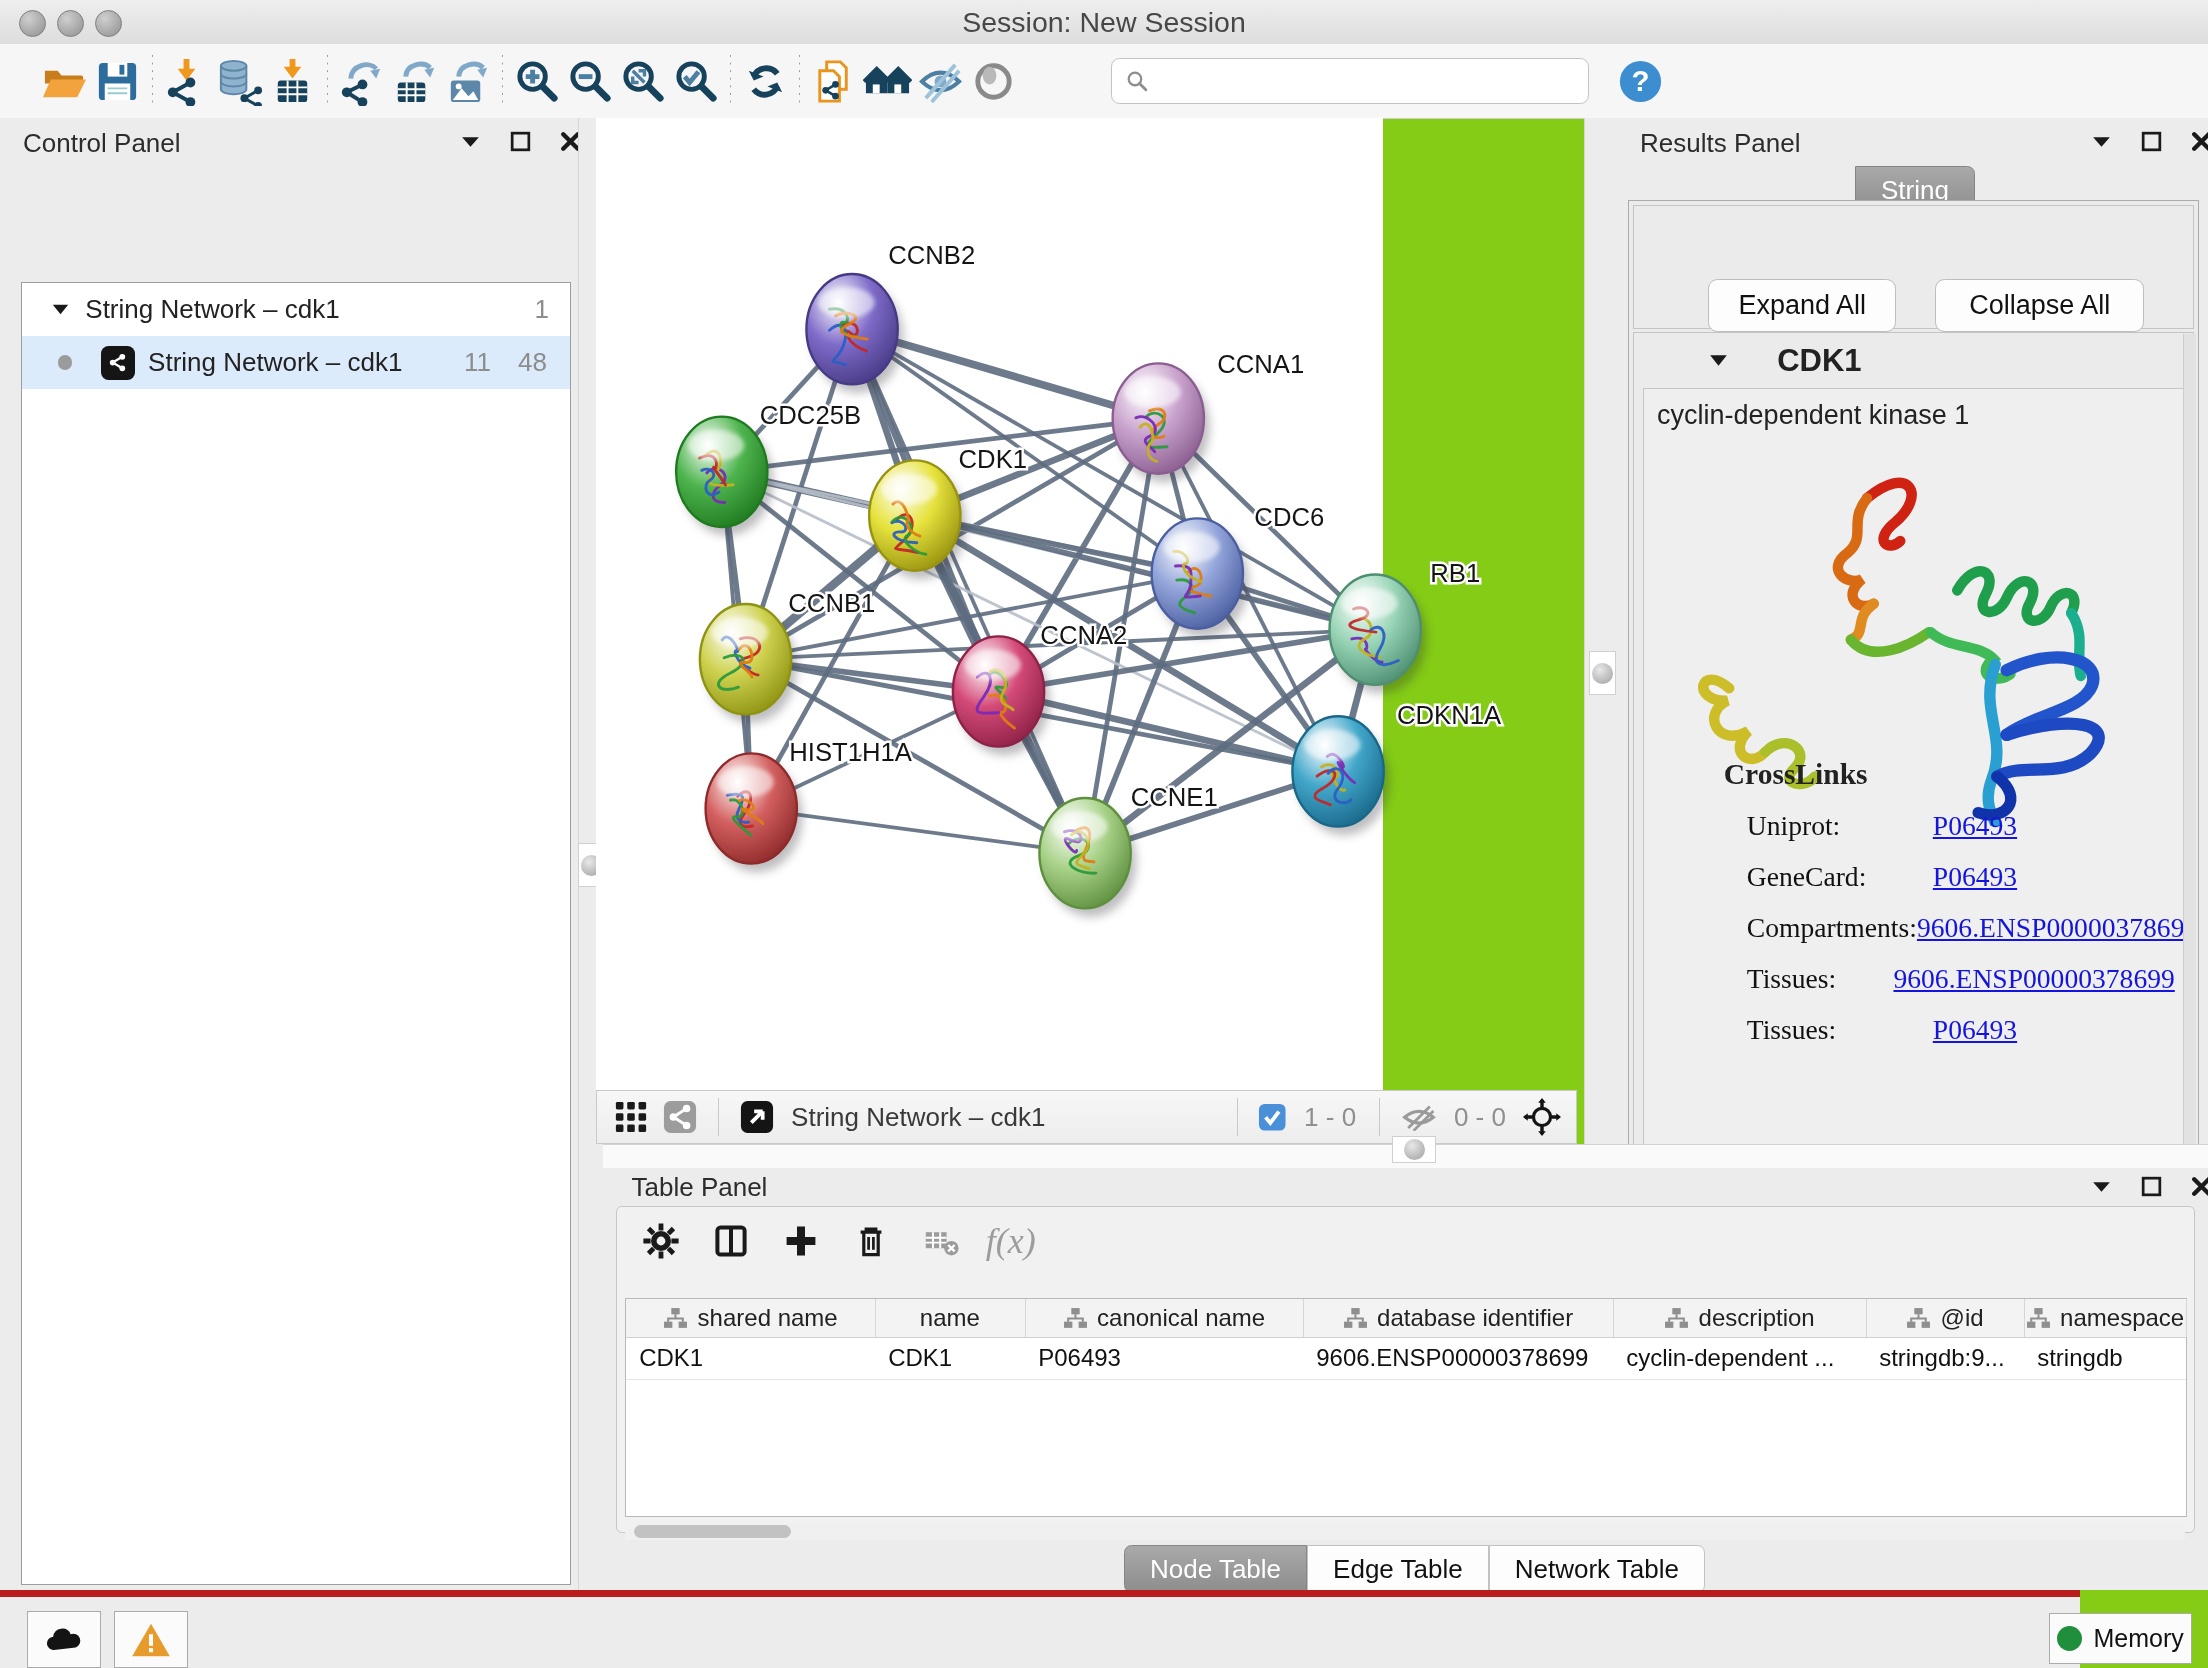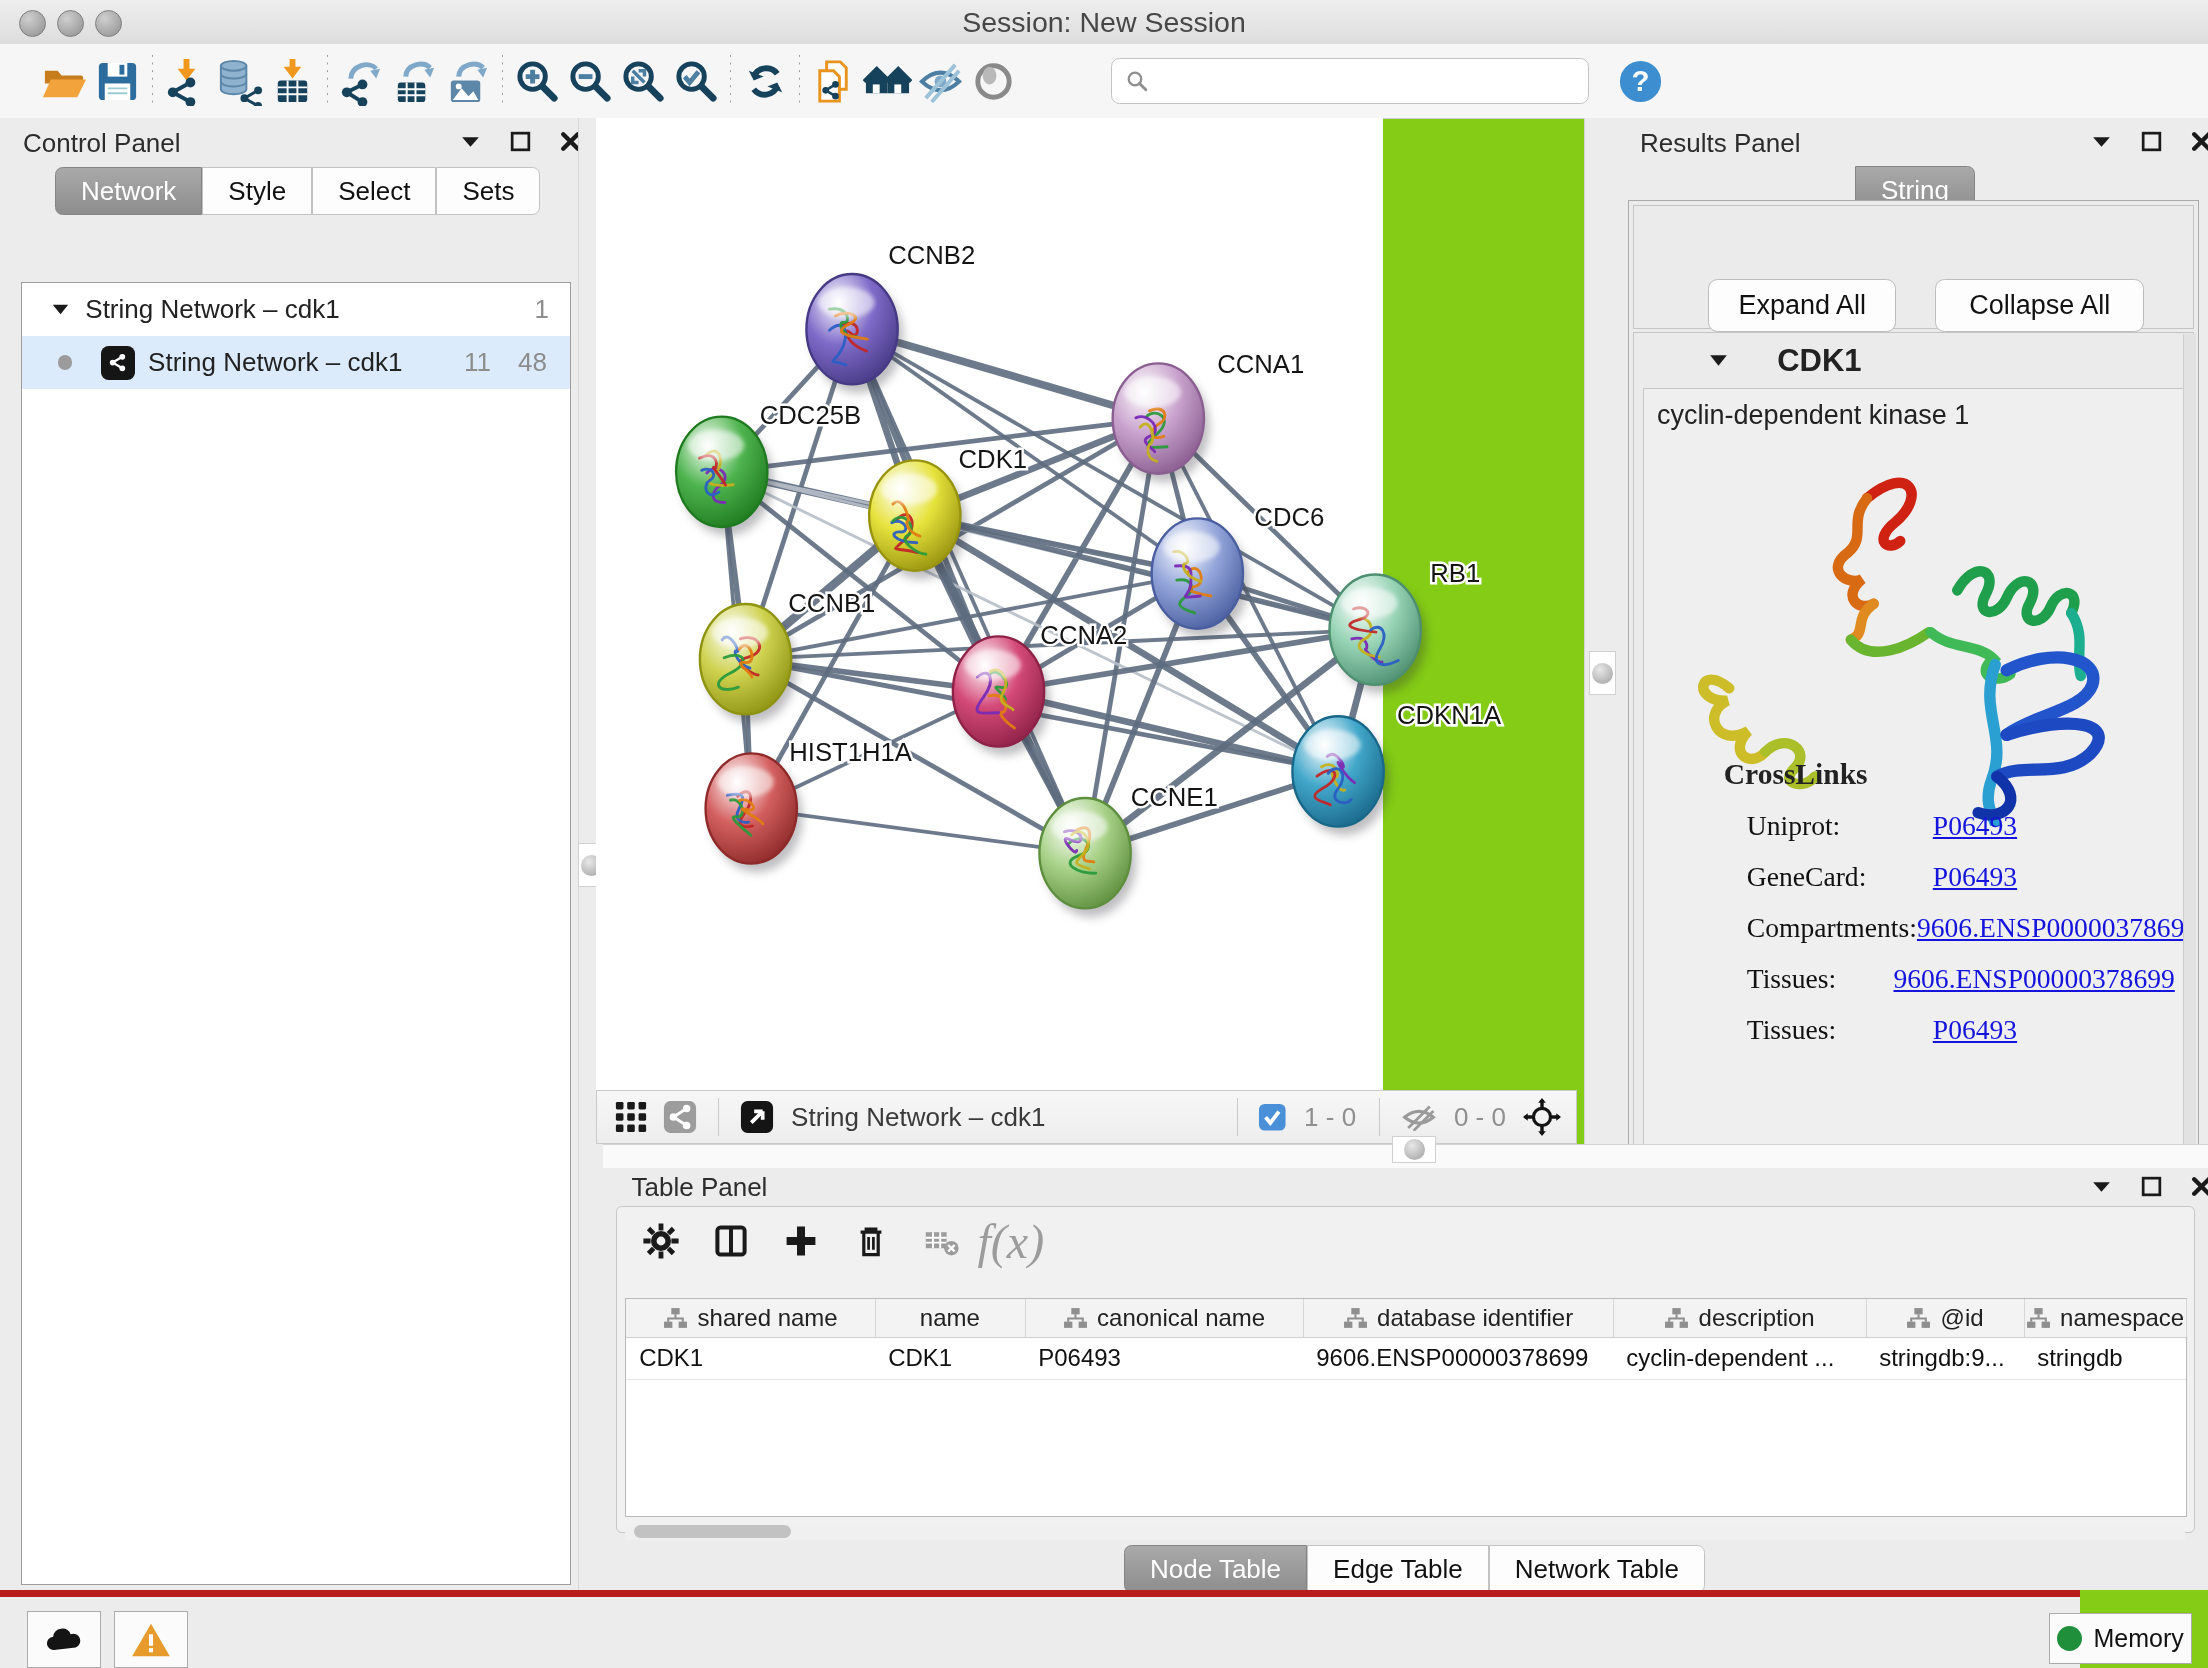--- a/index.html
+++ b/index.html
@@ -282,26 +282,20 @@
       <svg viewBox="0 0 24 24">
           <path d="M4 8l8 9 8-9z" fill="#1a1a1a"></path>
         </svg>
       <svg viewBox="0 0 24 24">
           <rect x="4" y="4" width="16" height="16" fill="none" stroke="#1a1a1a" stroke-width="2.6"></rect>
         </svg>
       <svg viewBox="0 0 24 24">
           <path d="M5 5 19 19M19 5 5 19" stroke="#1a1a1a" stroke-width="4.2" stroke-linecap="round"></path>
         </svg>
     </div>
-    <div id="cp-tabs" class="abs">
-      <span class="tab sel first">Network</span>
-      <span class="tab">Style</span>
-      <span class="tab">Select</span>
-      <span class="tab last">Sets</span>
-    </div>
     <div id="cp-box" class="abs">
       <div class="cp-row">
         <svg viewBox="0 0 24 24" style="width:23px;height:23px;margin:0 13.3px 0 27px">
           <path d="M4 7l8 10 8-10z" fill="#1a1a1a"></path>
           </svg>
         <span>String Network – cdk1</span>
         <span class="cnt" style="margin-left:auto;margin-right:21px">1</span>
       </div>
       <div class="cp-row row-sel">
         <span class="dot" style="margin:0 28.5px 0 36px"></span>
@@ -789,21 +783,21 @@
             </svg>
           </span>
         <span class="tpi">
           <svg viewBox="0 0 50 50" style="width:40px;height:40px">
               <rect x="6" y="14" width="26" height="20" fill="#9c9c9c"></rect>
           <path d="M6 21h26M6 27h26M15 14v20M24 14v20" stroke="#fff" stroke-width="2.4"></path>
           <circle cx="38" cy="34" r="9" fill="#9c9c9c"></circle>
               <path d="M34 30l8 8M42 30l-8 8" stroke="#fff" stroke-width="3"></path>
             </svg>
           </span>
-        <span class="tpi" style="font-family:'Liberation Serif',serif;font-style:italic;font-size:48px;color:#9c9c9c">f(x)</span>
+        <span class="tpi" style="font-family:'Liberation Serif',serif;font-style:italic;font-size:36px;color:#9c9c9c">f(x)</span>
       </div>
       <div id="tbl" class="abs">
         <div class="th-row">
           <div class="cell th" style="left:0;width:249px">
             <svg viewBox="0 0 24 22" style="width:25px;height:23px">
                 <g fill="#8f8f8f">
                   <rect x="8" y="1" width="8" height="6"></rect>
                   <rect x="1" y="14" width="8" height="6"></rect>
                   <rect x="15" y="14" width="8" height="6"></rect>
                   <path d="M12 7v4M5 14v-3h14v3" stroke="#8f8f8f" stroke-width="2" fill="none"></path>

